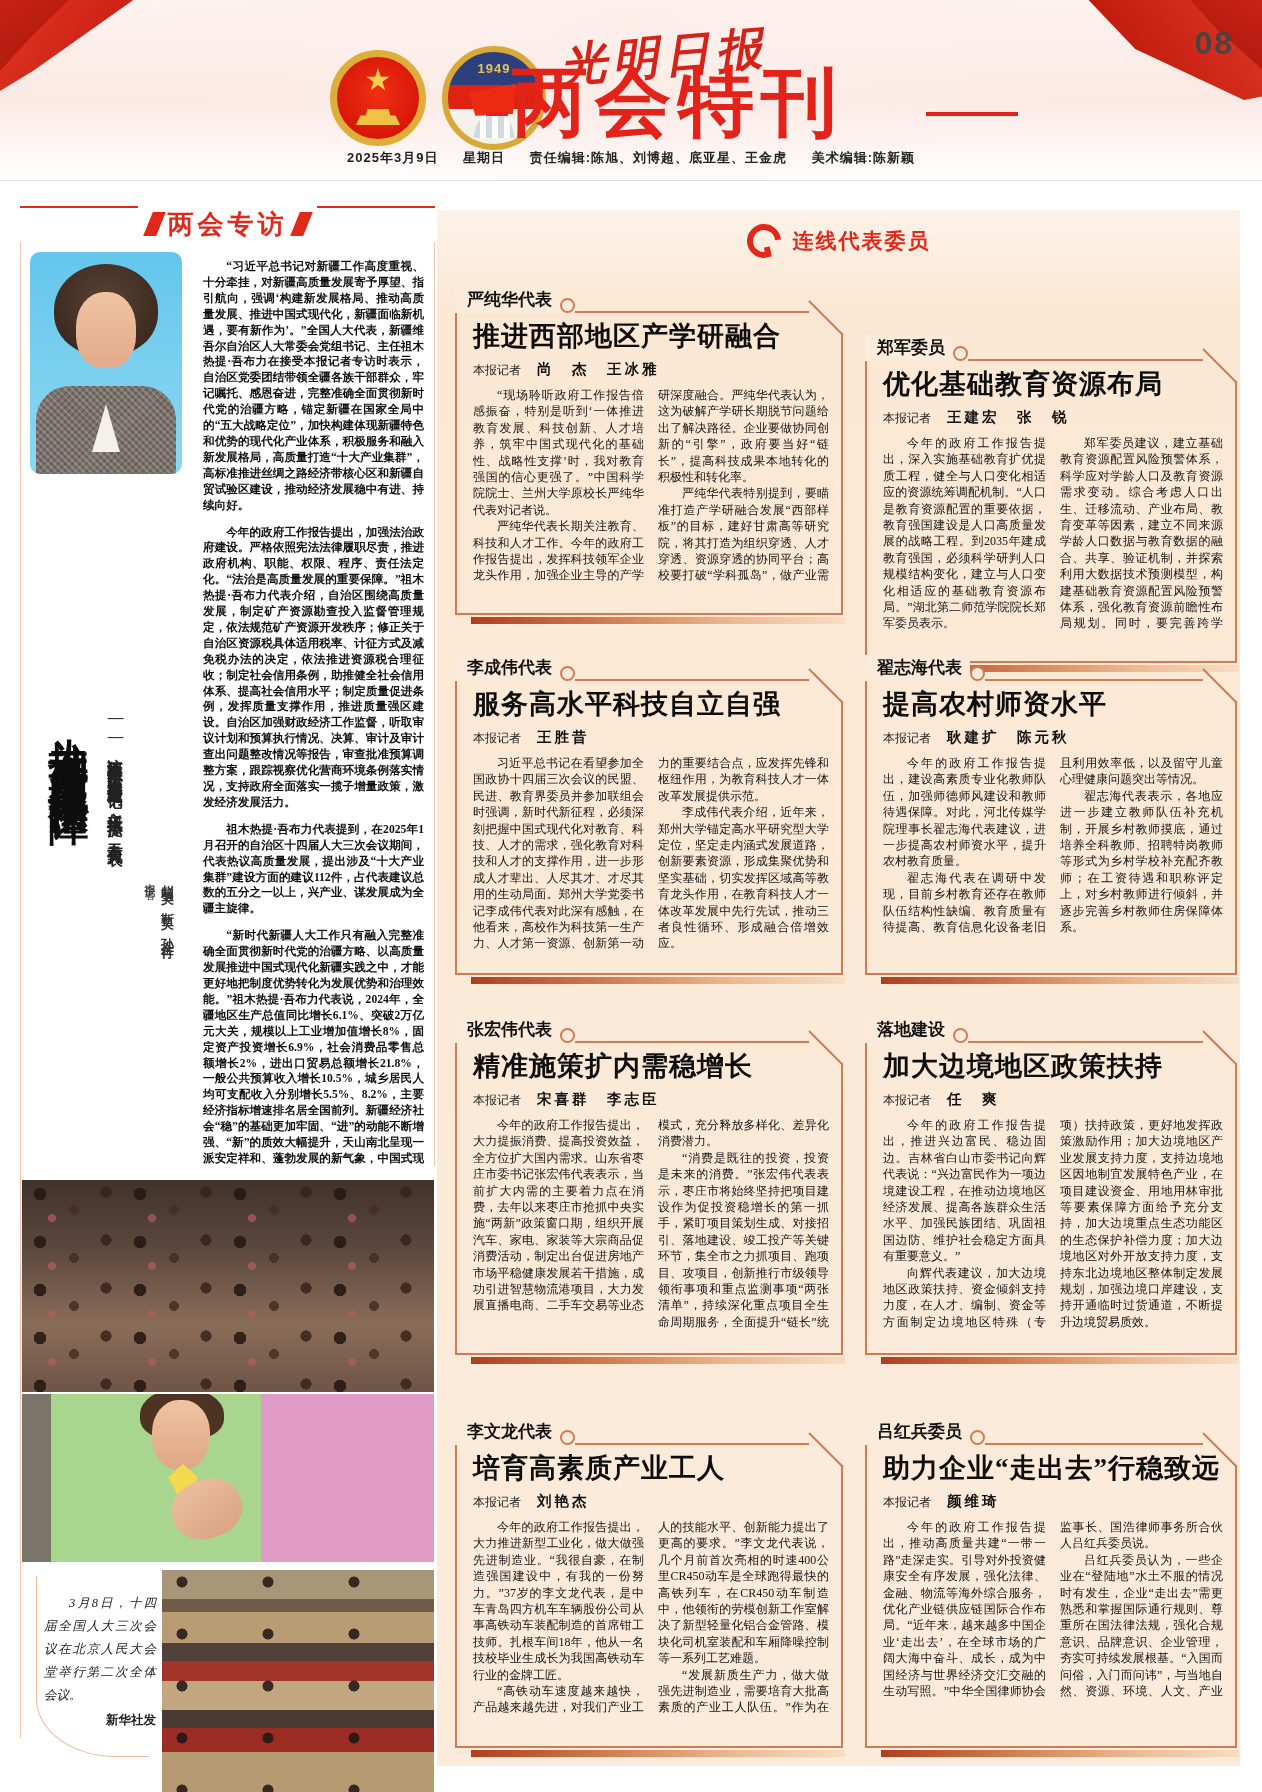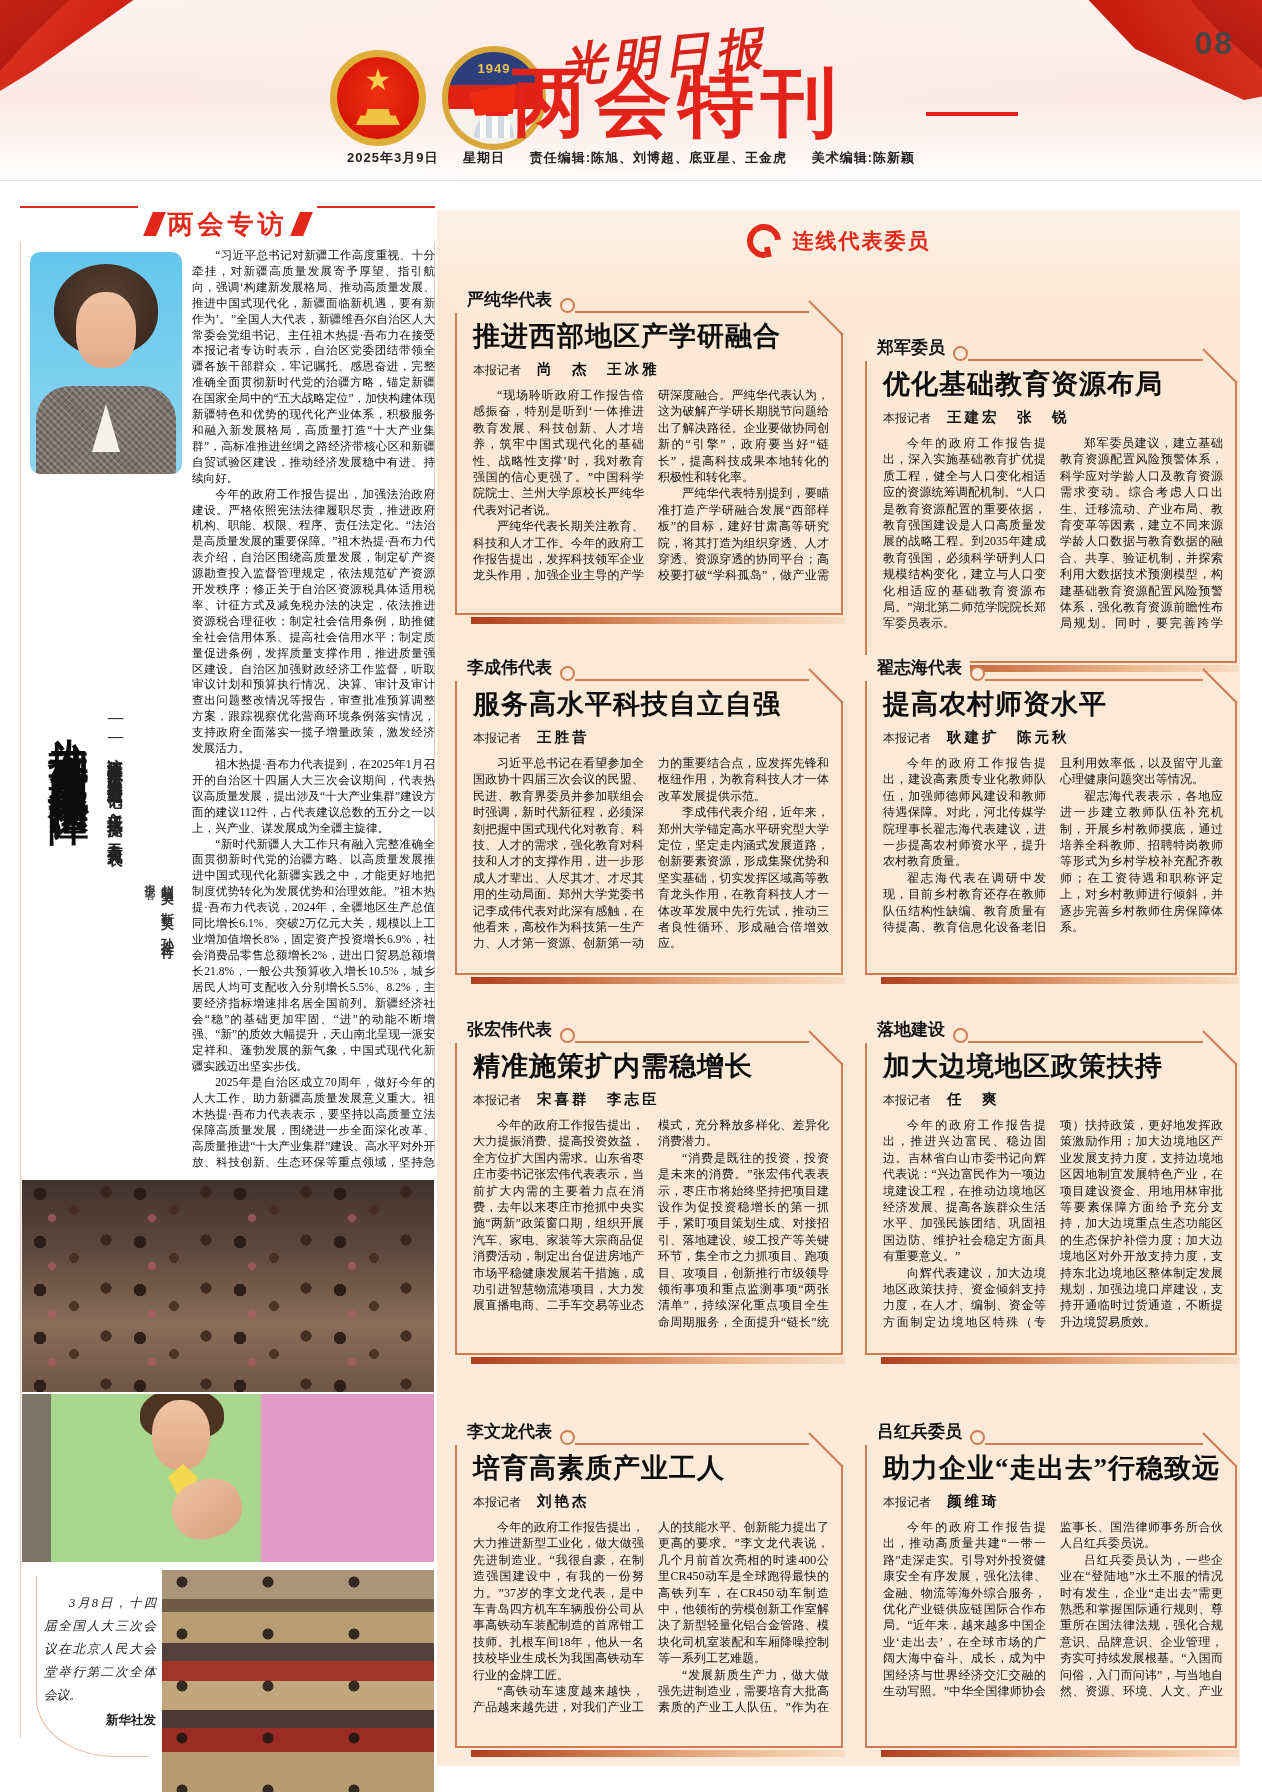--- a/index.html
+++ b/index.html
@@ -71,21 +71,21 @@
   .portrait .p-face{position:absolute;left:46px;top:40px;width:60px;height:76px;border-radius:46% 46% 42% 42%;
     background:linear-gradient(180deg,#f0c3a2 0%,#e2ab8a 100%);}
   .portrait .p-body{position:absolute;left:6px;bottom:-8px;width:140px;height:96px;border-radius:34px 34px 0 0;
     background:#787069;background-image:repeating-linear-gradient(45deg,rgba(255,255,255,.18) 0 2px,transparent 2px 5px),
     repeating-linear-gradient(-45deg,rgba(0,0,0,.15) 0 2px,transparent 2px 5px);}
   .portrait .p-collar{position:absolute;left:62px;bottom:22px;width:28px;height:48px;background:#f4f1ec;
     clip-path:polygon(50% 0,100% 100%,0 100%);}
 
   .iv-body{position:absolute;left:172px;top:62px;width:243px;height:920px;overflow:hidden;
     font-size:11.6px;line-height:15.9px;text-align:justify;color:#111;}
-  .iv-body p{margin:0;text-indent:2em;}
+  .iv-body p{margin:11px;text-indent:2em;font-weight:bold;}
 
   .iv-vblock{position:absolute;left:10px;top:520px;width:160px;height:660px;}
   .iv-vtitle{position:absolute;left:14px;top:0;height:648px;writing-mode:vertical-rl;text-orientation:upright;
     font:900 40px/48px "Liberation Serif",serif;letter-spacing:5px;color:#0d0d0d;}
   .iv-vsub{position:absolute;left:74px;top:2px;height:640px;writing-mode:vertical-rl;text-orientation:upright;
     font:600 15.5px/22px "Liberation Serif",serif;letter-spacing:2px;color:#222;}
   .iv-vby{position:absolute;left:112px;top:168px;height:340px;writing-mode:vertical-lr;text-orientation:upright;color:#333;}
   .iv-vby .by-label{display:block;font:400 11px/16px "Liberation Serif",serif;letter-spacing:2px;}
   .iv-vby .by-names{display:block;font:600 13px/18px "Liberation Serif",serif;letter-spacing:4px;}
 

